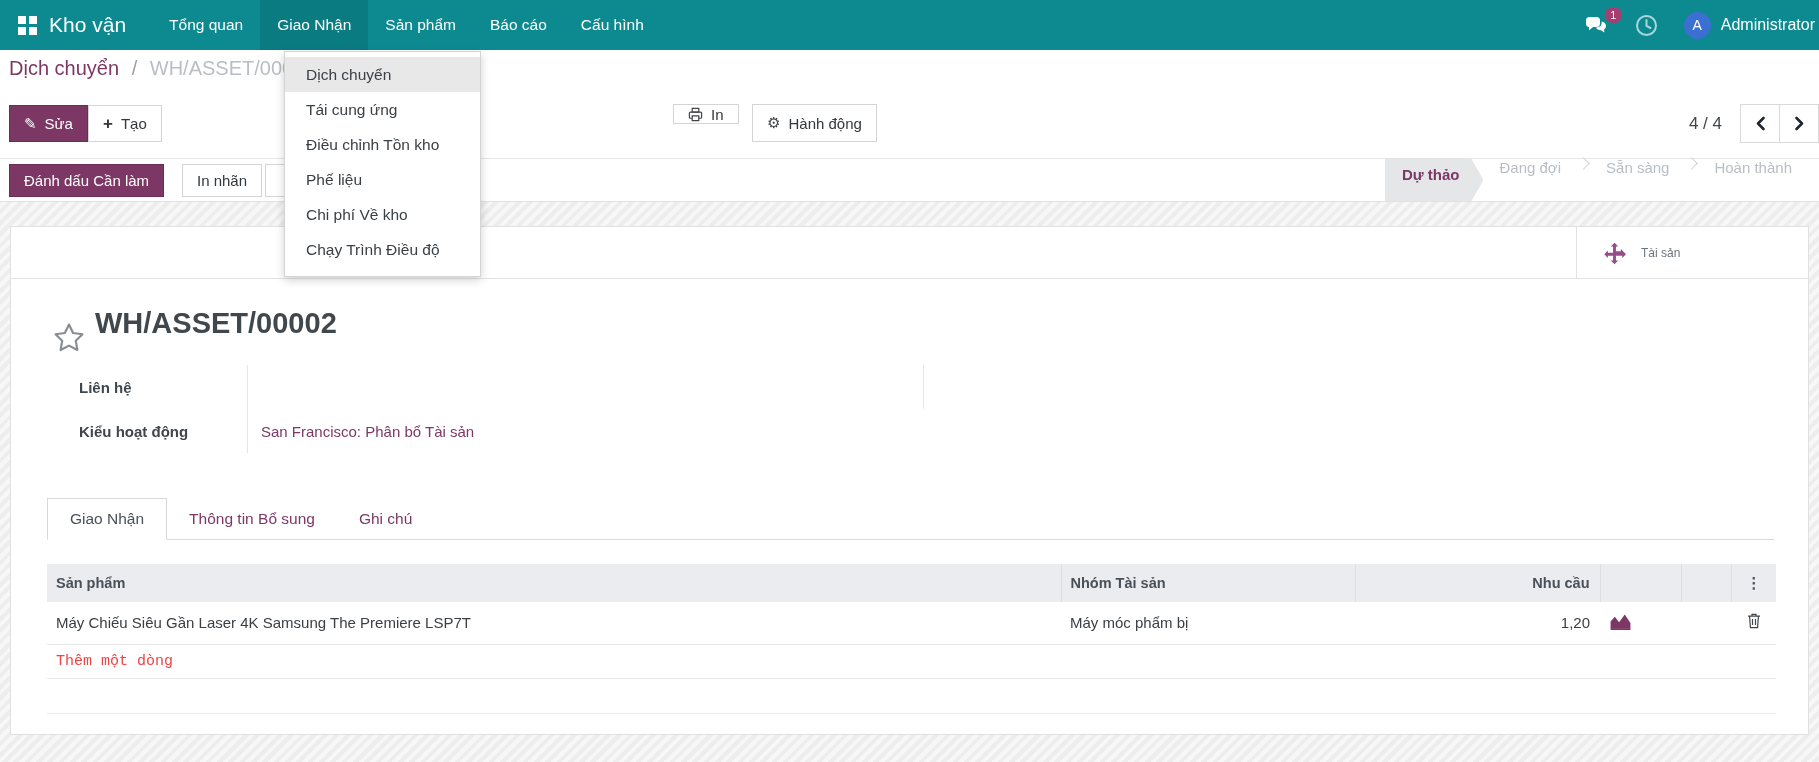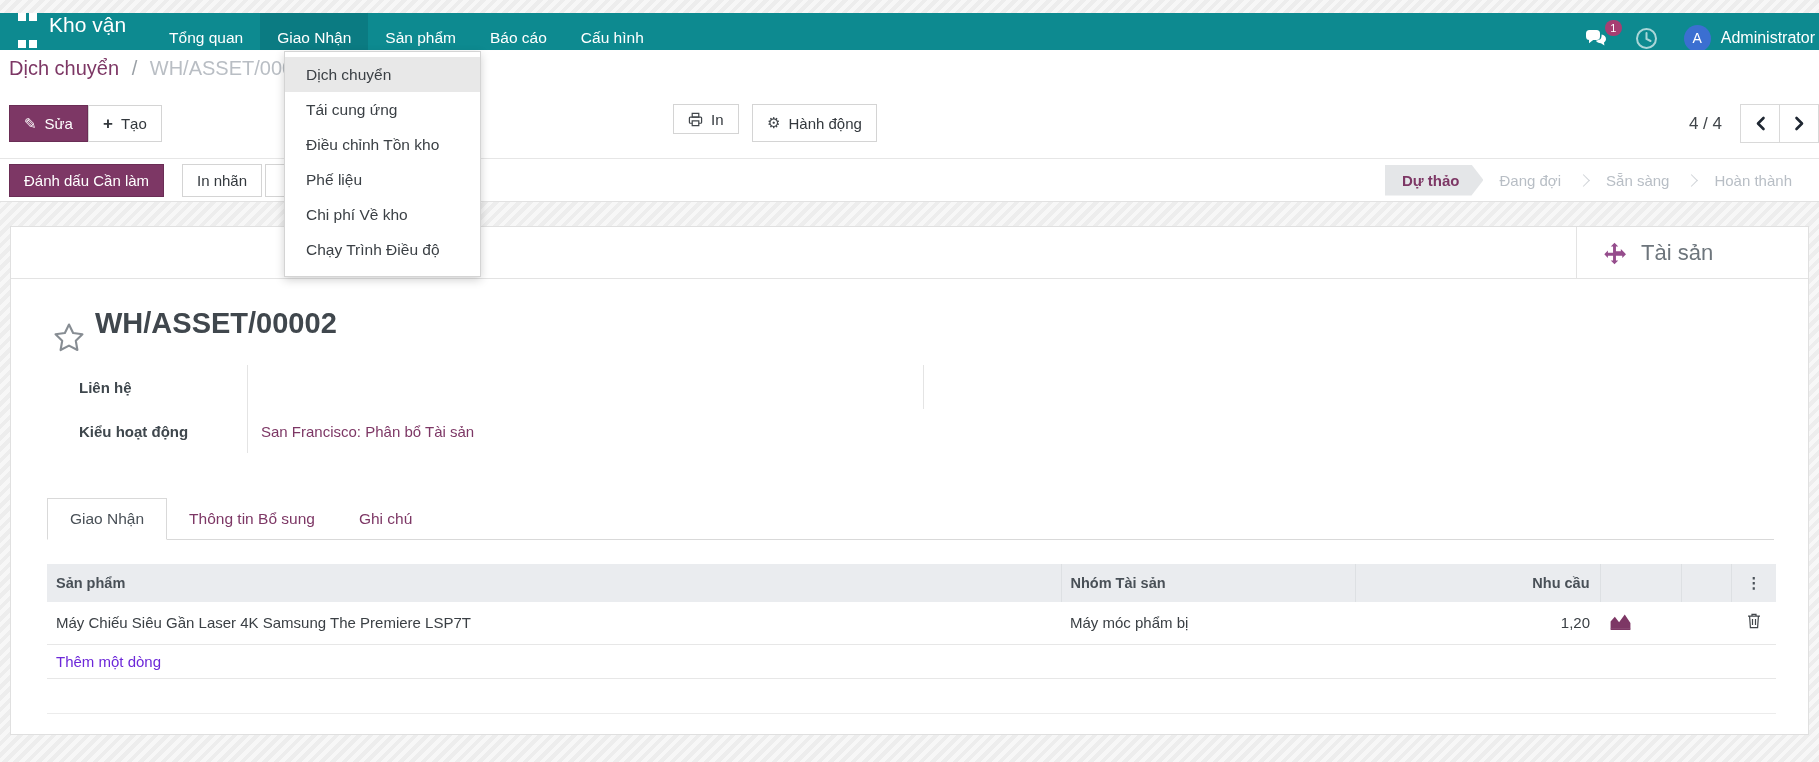--- a/index.html
+++ b/index.html
@@ -6,21 +6,21 @@
   html, body {
     width: 1819px; height: 762px; overflow: hidden;
     font-family: "Liberation Sans", sans-serif;
     background: repeating-linear-gradient(135deg, #f7f7f7 0 4px, #ededed 4px 8px);
   }
   #app { position: relative; width: 1819px; height: 762px; }
 
   
   .navbar {
     position: absolute; top: 0; left: 0; right: 0; height: 50px;
-    background: #0d8a90; display: flex; color: #fff; margin-top: 13px;
+    background: #0d8a90; display: flex; align-items: center; color: #fff;
   }
   .apps-grid { display: grid; grid-template-columns: 8px 8px; grid-gap: 3px; margin-left: 18px; cursor: pointer; }
   .apps-grid span { width: 8px; height: 8px; background: #fff; display: block; }
   .brand { font-size: 21px; margin: 0 26px 0 12px; white-space: nowrap; cursor: pointer; }
   .nav-item { line-height: 50px; padding: 0 17px; font-size: 15.5px; cursor: pointer; white-space: nowrap; }
   .nav-item.active { background: #0b7b82; }
   .nav-right { margin-left: auto; display: flex; align-items: center; padding-right: 4px; }
   .nav-icon { position: relative; margin-right: 26px; cursor: pointer; display: flex; align-items: center; }
   .badge {
     position: absolute; top: -9px; right: -13px; background: #a73e72; color: #fff;
@@ -53,41 +53,41 @@
     width: 40px; height: 39px; background: #fff; border: 1px solid #d9d9d9;
     display: flex; align-items: center; justify-content: center; cursor: pointer;
   }
   .pager-btn + .pager-btn { margin-left: -1px; }
 
   .status-row {
     position: absolute; top: 108px; left: 0; right: 0; height: 44px;
     border-top: 1px solid #e6e6e6; border-bottom: 1px solid #e2e2e2; background: #fff; padding-left: 36px;
   }
   .status-row .btn { top: 5px; height: 33px; }
-  .states { position: absolute; right: 17px; top: 0; height: 100%; display: flex; align-items: center; }
+  .states { position: absolute; right: 17px; top: 0; height: 100%; display: flex; }
   .state { font-size: 15px; color: #b8bec5; padding: 0 10px; cursor: pointer; white-space: nowrap; }
   .state.active {
     color: #7d3765; font-weight: bold; background: #e4e6e8;
     line-height: 31px; padding: 0 24px 0 17px; margin-right: 6px;
     clip-path: polygon(0 0, calc(100% - 12px) 0, 100% 50%, calc(100% - 12px) 100%, 0 100%);
   }
   .state-sep { width: 9px; height: 9px; border-top: 1px solid #cfd3d7; border-right: 1px solid #cfd3d7; transform: rotate(45deg); margin: 0 8px; }
 
   
   .card {
     position: absolute; left: 10px; right: 10px; top: 226px; height: 509px;
     background: #fff; border: 1px solid #e0e0e0;
   }
   .card-head { height: 52px; border-bottom: 1px solid #e3e3e3; position: relative; }
   .stat-btn {
     position: absolute; right: 0; top: 0; width: 232px; height: 52px;
     border-left: 1px solid #e3e3e3; display: flex; align-items: center; cursor: pointer;
   }
   .stat-btn .ic { margin: 0 15px 0 26px; display: flex; }
-  .stat-btn-label { color: #6d757c; font-size: 22px; }
+  .stat-btn-label { color: #6d757c; font-size: 12px; }
 
   .fav-star { position: absolute; left: 42px; top: 95px; cursor: pointer; }
   .sheet-title { position: absolute; left: 84px; top: 80px; font-size: 29px; font-weight: bold; color: #40474d; }
 
   .fields { position: absolute; top: 138px; left: 42px; right: 42px; display: flex; margin-left: 26px; }
   .fgroup { flex: 1; }
   .frow { display: flex; height: 44px; }
   .flabel { width: 168px; font-size: 15px; font-weight: bold; color: #3f474d; display: flex; align-items: center; }
   .fvalue {
     flex: 1; border-left: 1px solid #e4e4e4; padding-left: 13px;
@@ -110,21 +110,21 @@
   table { width: 100%; border-collapse: collapse; table-layout: fixed; }
   th {
     background: #eaecef; height: 38px; font-size: 14.5px; font-weight: bold; color: #495057;
     text-align: left; padding-left: 9px; border-right: 1px solid #dde0e3;
   }
   th:last-child { border-right: none; }
   th.num, td.num { text-align: right; padding-right: 10px; }
   td { height: 42px; font-size: 15px; color: #3b4045; padding-left: 9px; border-bottom: 1px solid #e7e7e7; }
   td.center { text-align: center; padding-left: 0; }
   .kebab { text-align: center; padding-left: 0; font-size: 15px; color: #495057; cursor: pointer; }
-  .add-line td { height: 34px; color: #6d28d9; cursor: pointer; }
+  .add-line td { height: 34px; color: #ef4444; cursor: pointer; font-family: Liberation Mono, monospace; }
   .empty-line td { height: 35px; border-bottom: 1px solid #ececec; }
 
   
   .dropdown {
     position: absolute; left: 284px; top: 51px; width: 197px; z-index: 50;
     background: #fff; border: 1px solid #d4d4d4; box-shadow: 0 3px 9px rgba(0,0,0,.18);
     padding: 5px 0 9px;
   }
   .dd-item { height: 35px; line-height: 35px; padding-left: 21px; font-size: 15.5px; color: #3b4045; cursor: pointer; white-space: nowrap; }
   .dd-item.active { background: #e8e8e8; }
@@ -175,21 +175,21 @@
 
     <button class="btn primary" style="left:9px; top:55px;">
       <span class="ic">✎</span>
       <span>Sửa</span>
     </button>
     <button class="btn" style="left:88px; top:55px;">
       <span class="ic" style="font-weight:bold; font-size:17px;">+</span>
       <span>Tạo</span>
     </button>
 
-    <button class="btn" style="left:673px; top:54px; height:30px;">
+    <button class="btn" style="left:673px; top:54px; height:20px;">
       <span class="ic">
         <svg width="15" height="15" viewBox="0 0 16 16">
             <path d="M4.5 1.5h7v4h-7z" fill="none" stroke="#41464b" stroke-width="1.3"></path>
             <rect x="1.5" y="5.5" width="13" height="6.5" rx="1" fill="none" stroke="#41464b" stroke-width="1.3"></rect>
             <path d="M4.5 9.5h7v5h-7z" fill="#fff" stroke="#41464b" stroke-width="1.3"></path>
           </svg>
       </span>
       <span>In</span>
     </button>
     <button class="btn" style="left:752px; top:54px; height:38px;">

